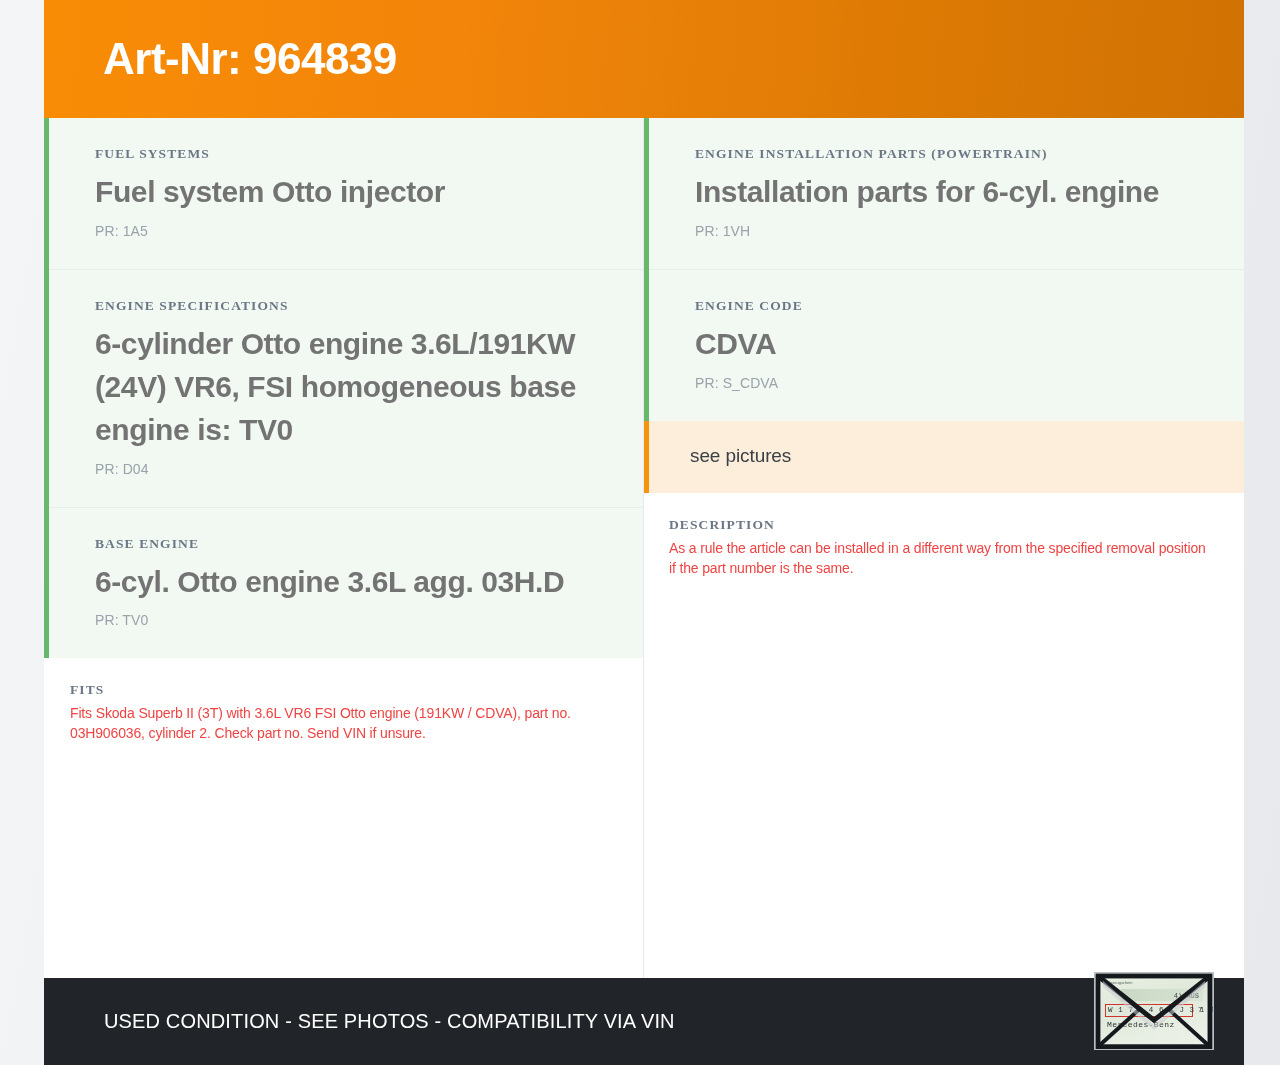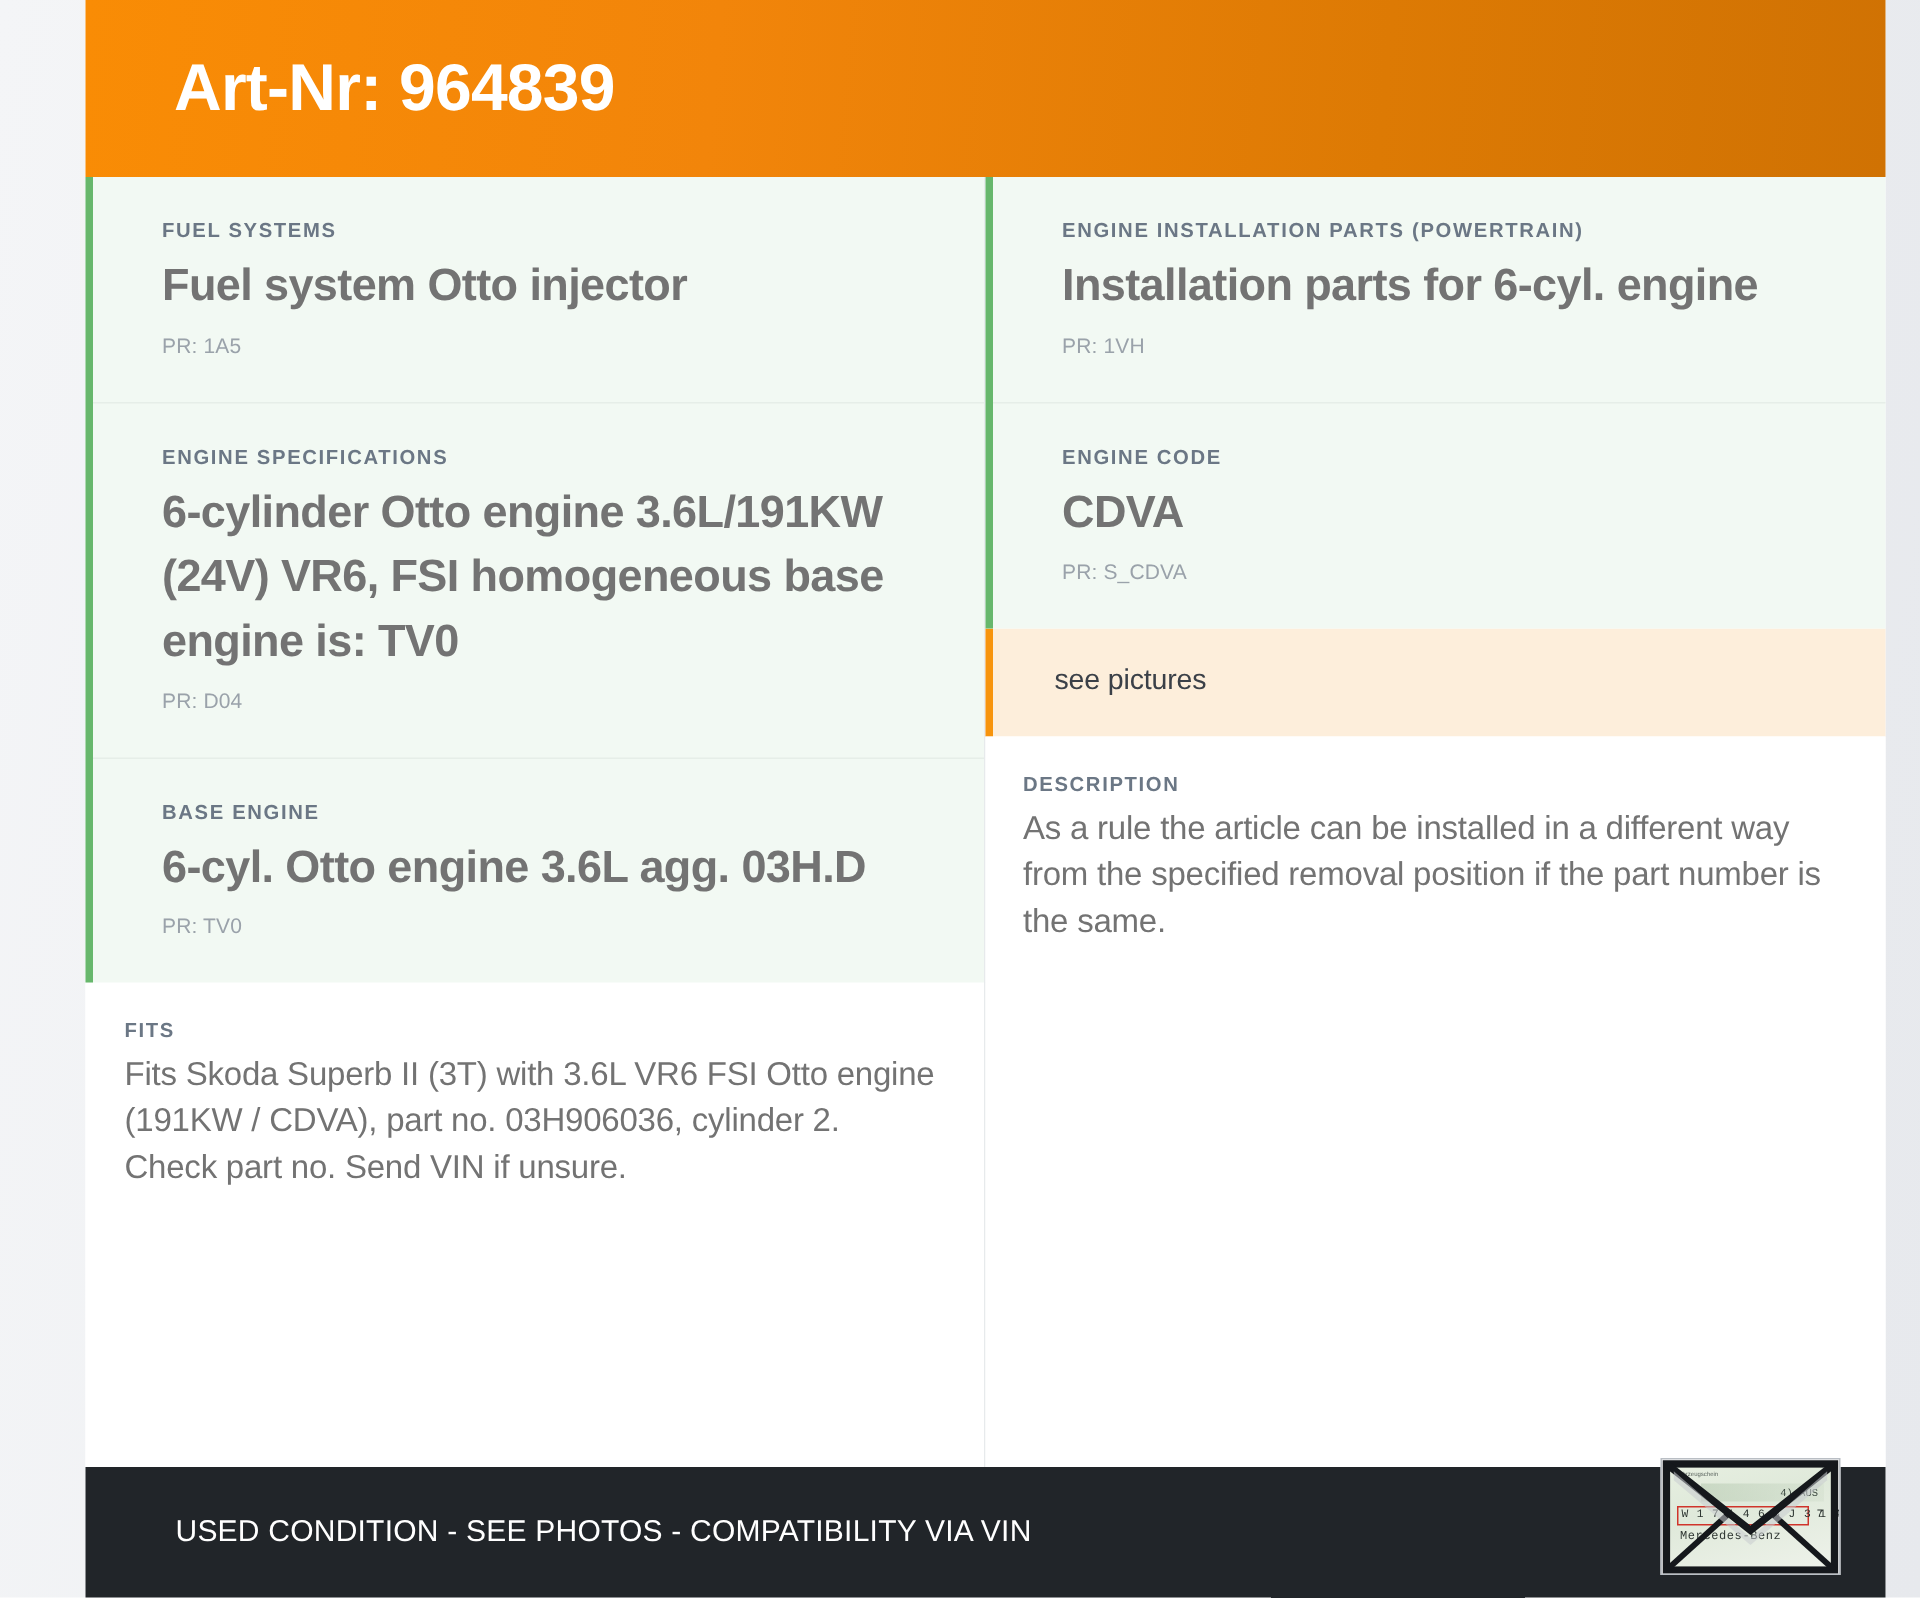--- a/index.html
+++ b/index.html
@@ -11,21 +11,21 @@
   }
 
   body {
     background: linear-gradient(100deg, #f4f5f7 0%, #eceef1 55%, #e7e9ed 100%);
     font-family: "Liberation Sans", sans-serif;
     -webkit-font-smoothing: antialiased;
   }
 
   .sheet {
     position: absolute;
-    left: 57px;
+    left: 44px;
     top: 0;
     width: 1200px;
     height: 1065px;
     background: #ffffff;
     display: flex;
     flex-direction: column;
   }
 
   
   .header {
@@ -70,20 +70,21 @@
   }
   .spec-card:last-child { border-bottom: none; }
 
   .eyebrow {
     font-size: 13.5px;
     font-weight: bold;
     letter-spacing: 1.1px;
     color: #6b7785;
     text-transform: uppercase;
     margin-bottom: 9px;
+    font-family: Liberation Serif, serif;
   }
   .spec-value {
     font-size: 30px;
     font-weight: bold;
     line-height: 1.43;
     color: #737373;
     letter-spacing: -0.4px;
     margin-bottom: 9px;
   }
   .pr-code {
@@ -112,23 +113,23 @@
     letter-spacing: -0.1px;
   }
 
   
   .text-block {
     background: #ffffff;
     padding: 24px 40px 26px 26px;
   }
   .text-block .eyebrow { margin-bottom: 6px; }
   .text-body {
-    font-size: 22px;
+    font-size: 14px;
     line-height: 1.41;
-    color: #737373;
+    color: #ef4444;
     letter-spacing: -0.15px;
   }
 
   .col-left .text-block  { padding-left: 26px; padding-right: 30px; }
   .col-right .text-block { padding-left: 25px; padding-right: 34px; }
 
   .filler { flex: 1 1 auto; background: #ffffff; }
 
   
   .footer {

